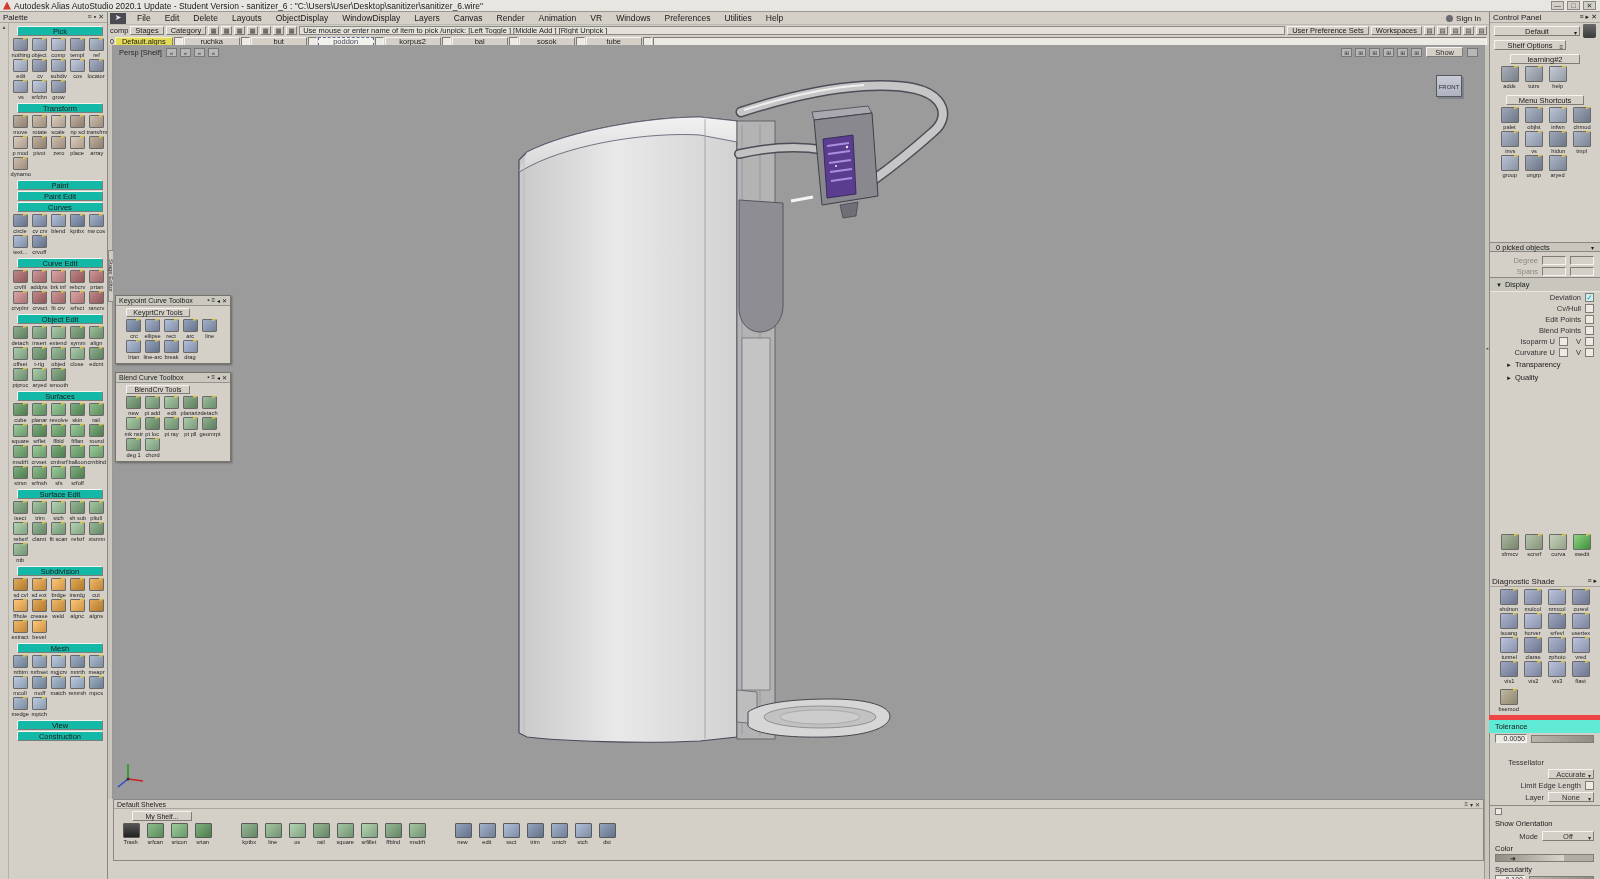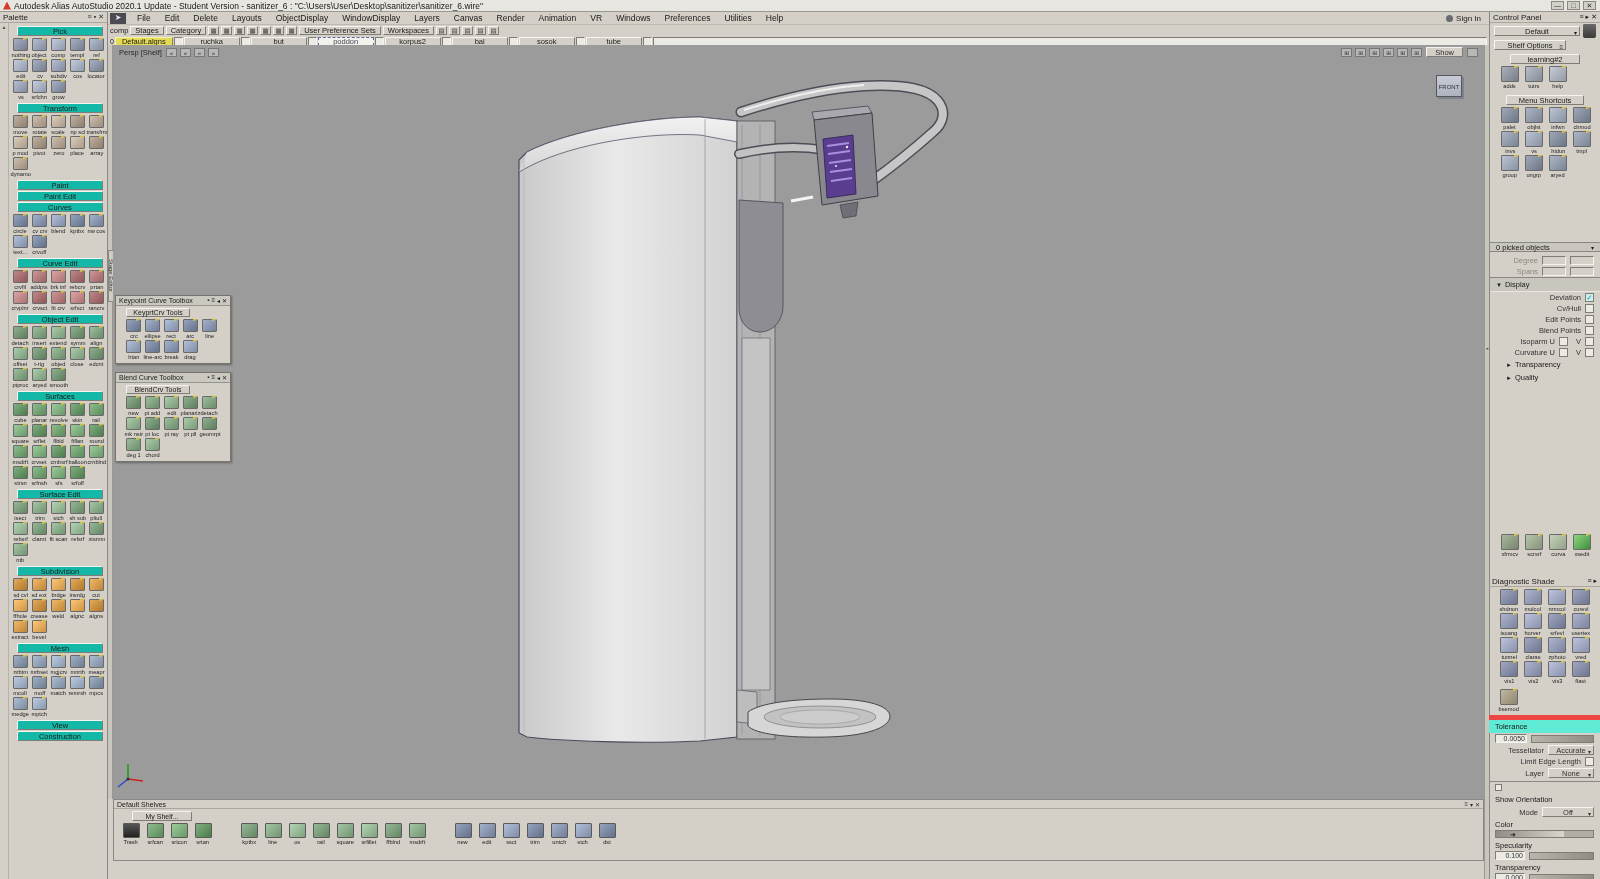--- a/index.html
+++ b/index.html
@@ -136,20 +136,21 @@
   <span class="raised tbtn">Category</span>
   <span id="toolbar-icons" style="display:flex; gap:2px;">
       <span class="raised ticon">▦</span>
       <span class="raised ticon">▦</span>
       <span class="raised ticon">▦</span>
       <span class="raised ticon">▦</span>
       <span class="raised ticon">▦</span>
       <span class="raised ticon">▦</span>
       <span class="raised ticon">▦</span>
     </span>
+  <span class="prompt">Use mouse or enter name of item to pick /unpick: [Left Toggle ] [Middle Add ] [Right Unpick ]</span>
   <span class="raised tbtn">User Preference Sets</span>
   <span class="raised tbtn">Workspaces</span>
   <span id="toolbar-right-icons" style="display:flex; gap:2px;">
       <span class="raised ticon">▤</span>
       <span class="raised ticon">▤</span>
       <span class="raised ticon">▤</span>
       <span class="raised ticon">▤</span>
       <span class="raised ticon">▤</span>
     </span>
 </div>
@@ -1195,21 +1196,21 @@
     </div>
   <div class="sec-line" style="background:#5eead4; border-top:5px solid #ef4444;">
     <span>Tolerance</span>
   </div>
   <div class="ds-row" style="justify-content:flex-start;">
     <span class="numf field" style="width:32px;">0.0050</span>
     <span class="slider"></span>
   </div>
   <div class="ds-row">
     <span>Tessellator</span>
-    <span class="raised dd" style="width:46px; flex:none;">
+    <span class="raised dd" style="width:46px; flex:none;margin-top:24px;">
       <span>Accurate</span>
       <span class="car">▾</span>
     </span>
   </div>
   <div class="ds-row">
     <span>Limit Edge Length</span>
     <span class="cb"></span>
   </div>
   <div class="ds-row">
     <span>Layer</span>

